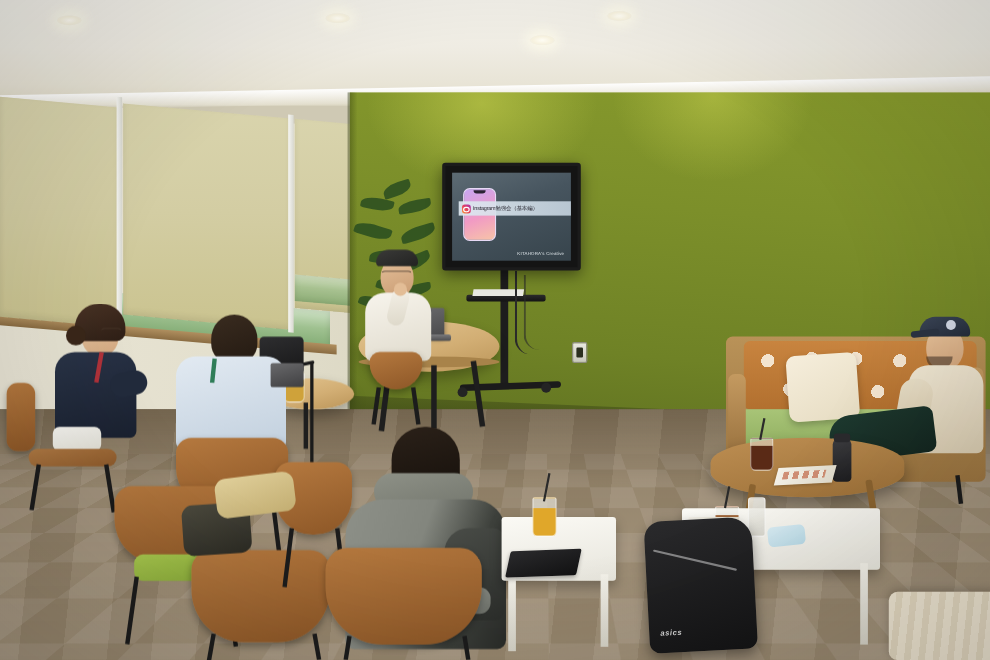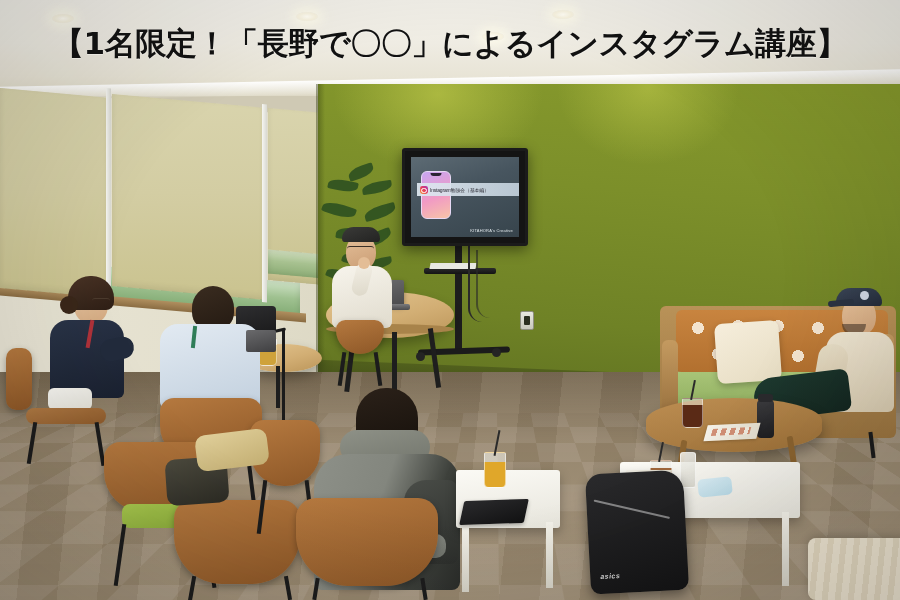--- a/index.html
+++ b/index.html
@@ -396,17 +396,14 @@
     <div class="side-table" style="left:456px;top:470px;width:104px;height:58px;border-radius:3px;"></div>
     <div class="st-leg" style="left:462px;top:524px;height:68px;"></div>
     <div class="st-leg" style="left:546px;top:522px;height:66px;"></div>
     <div class="cup" style="left:484px;top:452px;width:20px;height:34px;background:linear-gradient(180deg,rgba(245,245,238,.55) 0 9px,#e0a72a 9px);border:1px solid rgba(255,255,255,.55);"></div>
     <div class="straw" style="left:496px;top:430px;height:26px;"></div>
     <div style="position:absolute;left:462px;top:500px;width:64px;height:24px;border-radius:2px;background:linear-gradient(165deg,#2a2a2c,#111112);transform:skewX(-14deg) rotate(-2deg);box-shadow:0 2px 4px rgba(0,0,0,.3);"></div>
 
     <div class="vignette"></div>
   </div>
 
-  <div class="title-band">
-    <div class="title-text">【1名限定！「長野で〇〇」によるインスタグラム講座】</div>
-  </div>
 
 </div>
 
 </body></html>

